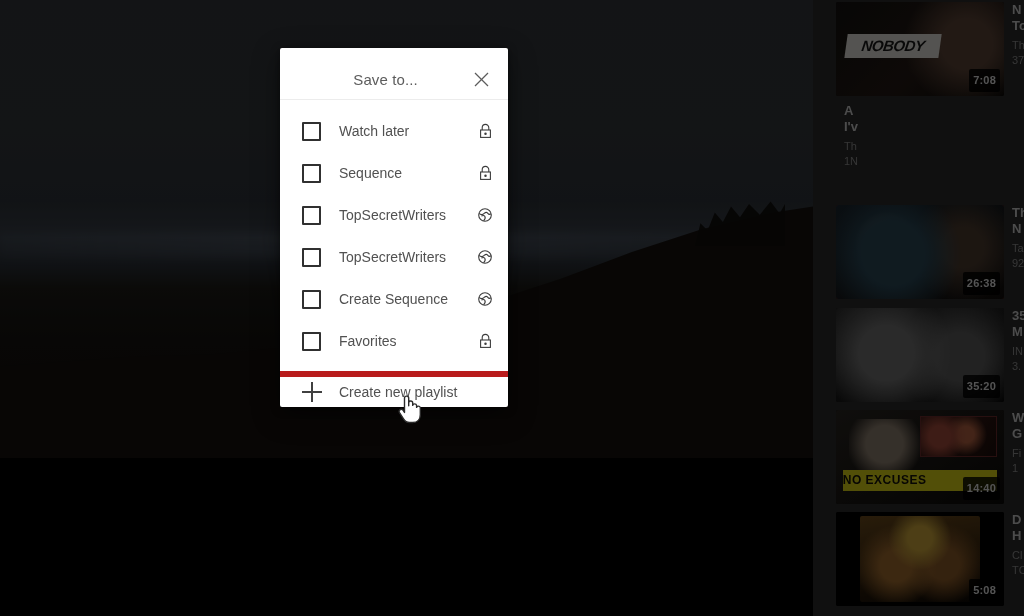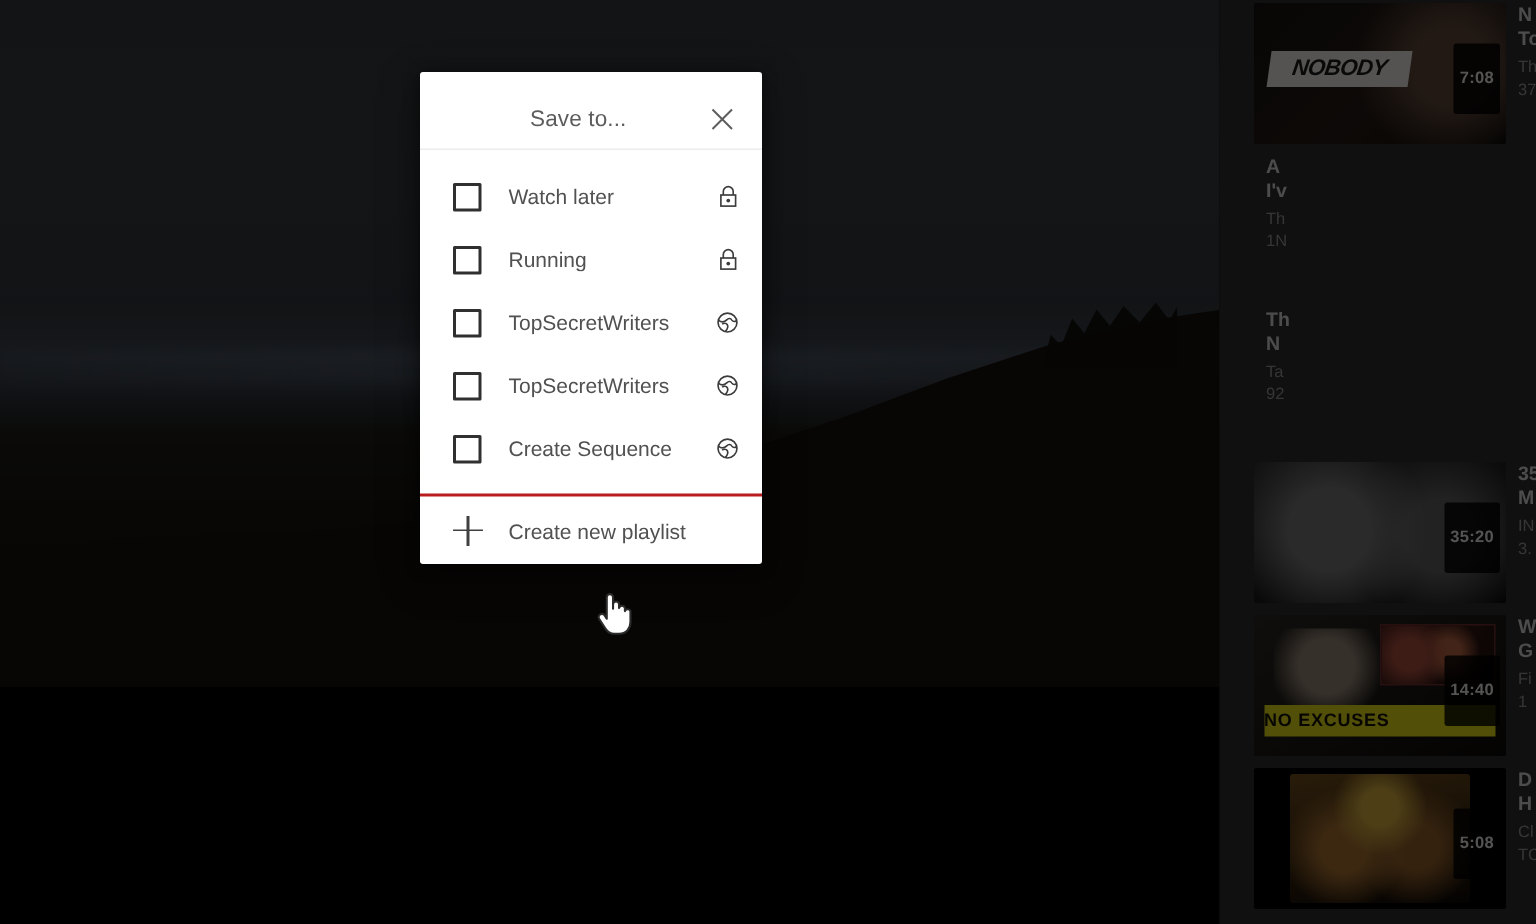--- a/index.html
+++ b/index.html
@@ -61,24 +61,24 @@
     position:absolute; left:813px; top:0; width:211px; height:616px;
     background:#2b2b2b; overflow:hidden;
   }
   .sb-item { position:absolute; left:23px; width:200px; display:flex; }
   .thumb {
     position:relative; width:168px; height:94px; flex:0 0 168px;
     border-radius:2px; overflow:hidden; background:#0a0a0a;
   }
   .thumb .art { position:absolute; inset:0; }
   .dur {
-    position:absolute; right:4px; bottom:20px;
+    position:absolute; right:4px; bottom:4px;
     background:rgba(0,0,0,.82); color:#ddd;
     font-size:11px; font-weight:bold; line-height:13px;
-    padding:17px 4px; border-radius:2px; letter-spacing:.2px;text-align:center;
+    padding:5px 4px; border-radius:2px; letter-spacing:.2px;text-align:center;
   }
   .meta { margin-left:8px; width:46px; overflow:hidden; color:#8d8d8d; }
   .meta .t {
     color:#c9c9c9; font-size:13px; font-weight:bold; line-height:16px;
     max-height:32px; overflow:hidden; white-space:nowrap;
   }
   .meta .c { font-size:11px; line-height:15px; margin-top:4px; white-space:nowrap; }
   .meta .v { font-size:11px; line-height:15px; white-space:nowrap; }
   
   #scrim { position:absolute; inset:0; background:rgba(0,0,0,.62); pointer-events:none; }
@@ -169,21 +169,21 @@
     width:19px; height:19px; flex:0 0 19px;
     border:2px solid #303030; border-radius:1px; background:#fff;
   }
   .rlabel {
     flex:1; margin-left:18px; font-size:14px; color:#515151;
     white-space:nowrap; overflow:hidden;
   }
   .priv { width:18px; height:18px; flex:0 0 18px; display:flex;
           align-items:center; justify-content:center; }
   #modal-footer {
-    border-top:2px solid #b91c1c; height:47px;
+    border-top:6px solid #b91c1c; height:36px;
     display:flex; align-items:center; padding:0 14px 0 22px; cursor:pointer;
   }
   #plus-icon { width:20px; height:20px; flex:0 0 20px; position:relative; }
   #plus-icon::before, #plus-icon::after {
     content:""; position:absolute; background:#404040;
   }
   #plus-icon::before { left:0; top:9px; width:20px; height:1.6px; }
   #plus-icon::after { top:0; left:9.2px; height:20px; width:1.6px; }
   #create-label { margin-left:17px; font-size:14px; color:#515151; }
 
@@ -227,20 +227,24 @@
     <div class="sb-item" style="top:103px">
       <div class="meta">
         <div class="t">A</div>
         <div class="t">I'v</div>
         <div class="c">Th</div>
         <div class="v">1N</div>
       </div>
     </div>
 
     <div class="sb-item" style="top:205px">
+      <div class="thumb" style="outline:2px solid #7a2b22; outline-offset:-2px">
+        <div class="art art-talk"></div>
+        <div class="dur">26:38</div>
+      </div>
       <div class="meta">
         <div class="t">Th</div>
         <div class="t">N</div>
         <div class="c">Ta</div>
         <div class="v">92</div>
       </div>
     </div>
 
     <div class="sb-item" style="top:308px">
       <div class="thumb">
@@ -313,21 +317,21 @@
           <svg width="15" height="16" viewBox="0 0 15 16" aria-hidden="true">
             <path d="M4.2 7V4.7a3.3 3.3 0 0 1 6.6 0V7" fill="none" stroke="#3c3c3c" stroke-width="1.1"></path>
             <rect x="2.6" y="7" width="9.8" height="7.4" fill="none" stroke="#3c3c3c" stroke-width="1.1"></rect>
             <circle cx="7.5" cy="10.7" r="1.25" fill="#3c3c3c"></circle>
           </svg>
         </div>
       </div>
 
       <div class="row">
         <div class="cbox"></div>
-        <div class="rlabel">Running</div>
+        <div class="rlabel">Sequence</div>
         <div class="priv">
           <svg width="15" height="16" viewBox="0 0 15 16" aria-hidden="true">
             <path d="M4.2 7V4.7a3.3 3.3 0 0 1 6.6 0V7" fill="none" stroke="#3c3c3c" stroke-width="1.1"></path>
             <rect x="2.6" y="7" width="9.8" height="7.4" fill="none" stroke="#3c3c3c" stroke-width="1.1"></rect>
             <circle cx="7.5" cy="10.7" r="1.25" fill="#3c3c3c"></circle>
           </svg>
         </div>
       </div>
 
       <div class="row">
@@ -359,20 +363,31 @@
         <div class="rlabel">Create Sequence</div>
         <div class="priv">
           <svg width="16" height="16" viewBox="0 0 16 16" aria-hidden="true">
             <circle cx="8" cy="8" r="6.3" fill="none" stroke="#3c3c3c" stroke-width="1.1"></circle>
             <path d="M1.9 6.4c2 1.6 4.2 1.2 5.6-.2 1.3-1.3 2.6-1 3.4.2.7 1 2 1.1 3.1.4" fill="none" stroke="#3c3c3c" stroke-width="1.1"></path>
             <path d="M6.6 13.9c1.4-1.6 2-3.4 1.2-4.6-.7-1.1-2.3-1-3.4-.2" fill="none" stroke="#3c3c3c" stroke-width="1.1"></path>
           </svg>
         </div>
       </div>
 
+      <div class="row">
+        <div class="cbox"></div>
+        <div class="rlabel">Favorites</div>
+        <div class="priv">
+          <svg width="15" height="16" viewBox="0 0 15 16" aria-hidden="true">
+            <path d="M4.2 7V4.7a3.3 3.3 0 0 1 6.6 0V7" fill="none" stroke="#3c3c3c" stroke-width="1.1"></path>
+            <rect x="2.6" y="7" width="9.8" height="7.4" fill="none" stroke="#3c3c3c" stroke-width="1.1"></rect>
+            <circle cx="7.5" cy="10.7" r="1.25" fill="#3c3c3c"></circle>
+          </svg>
+        </div>
+      </div>
     </div>
 
     <div id="modal-footer">
       <div id="plus-icon"></div>
       <div id="create-label">Create new playlist</div>
     </div>
   </div>
 
   <div id="cursor">
     <svg width="26" height="34" viewBox="0 0 26 34" aria-hidden="true">

